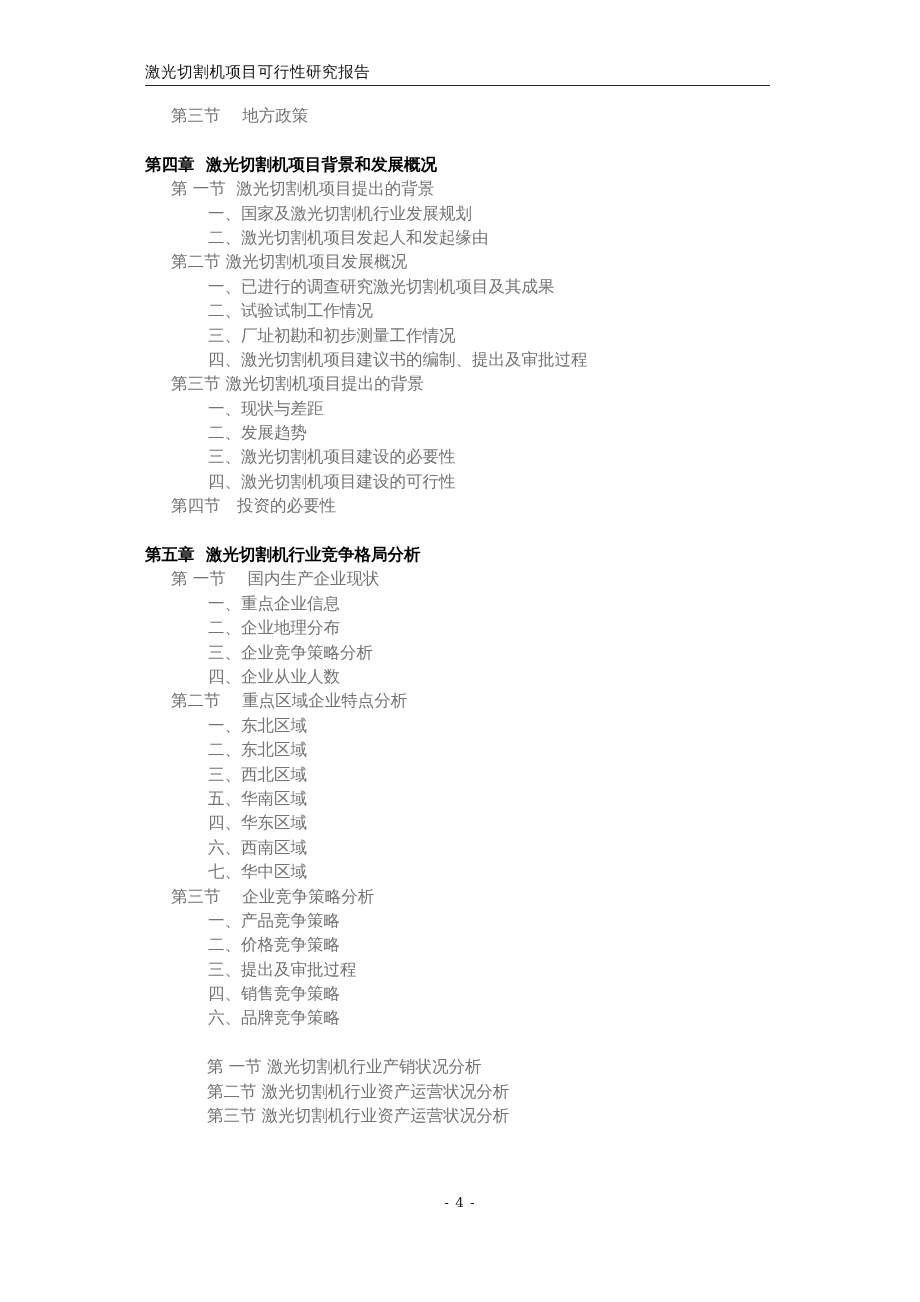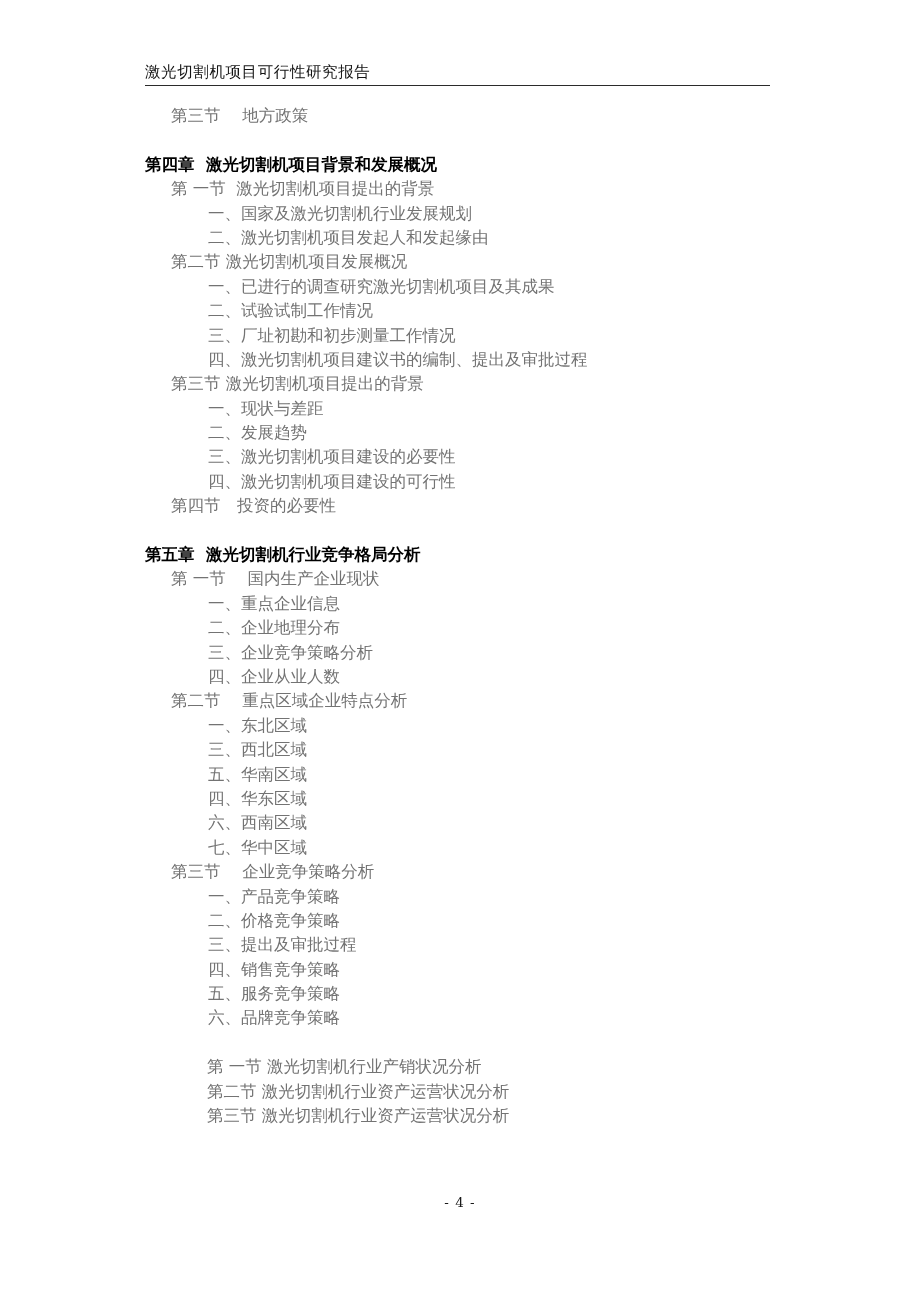--- a/index.html
+++ b/index.html
@@ -125,31 +125,31 @@
       <div class="toc-line lv-section">第四节　投资的必要性</div>
       <div class="toc-line spacer"></div>
       <div class="toc-line lv-chapter chapter">第五章  激光切割机行业竞争格局分析</div>
       <div class="toc-line lv-section">第 一节　 国内生产企业现状</div>
       <div class="toc-line lv-item">一、重点企业信息</div>
       <div class="toc-line lv-item">二、企业地理分布</div>
       <div class="toc-line lv-item">三、企业竞争策略分析</div>
       <div class="toc-line lv-item">四、企业从业人数</div>
       <div class="toc-line lv-section">第二节　 重点区域企业特点分析</div>
       <div class="toc-line lv-item">一、东北区域</div>
+      <div class="toc-line lv-item">二、东北区域</div>
       <div class="toc-line lv-item">三、西北区域</div>
       <div class="toc-line lv-item">五、华南区域</div>
       <div class="toc-line lv-item">四、华东区域</div>
       <div class="toc-line lv-item">六、西南区域</div>
       <div class="toc-line lv-item">七、华中区域</div>
       <div class="toc-line lv-section">第三节　 企业竞争策略分析</div>
       <div class="toc-line lv-item">一、产品竞争策略</div>
       <div class="toc-line lv-item">二、价格竞争策略</div>
       <div class="toc-line lv-item">三、提出及审批过程</div>
       <div class="toc-line lv-item">四、销售竞争策略</div>
-      <div class="toc-line lv-item">五、服务竞争策略</div>
       <div class="toc-line lv-item">六、品牌竞争策略</div>
       <div class="toc-line spacer"></div>
       <div class="toc-line lv-section-deep">第 一节 激光切割机行业产销状况分析</div>
       <div class="toc-line lv-section-deep">第二节 激光切割机行业资产运营状况分析</div>
       <div class="toc-line lv-section-deep">第三节 激光切割机行业资产运营状况分析</div>
     </div>
 
   <div class="page-footer">
     <span class="folio">- 4 -</span>
   </div>

